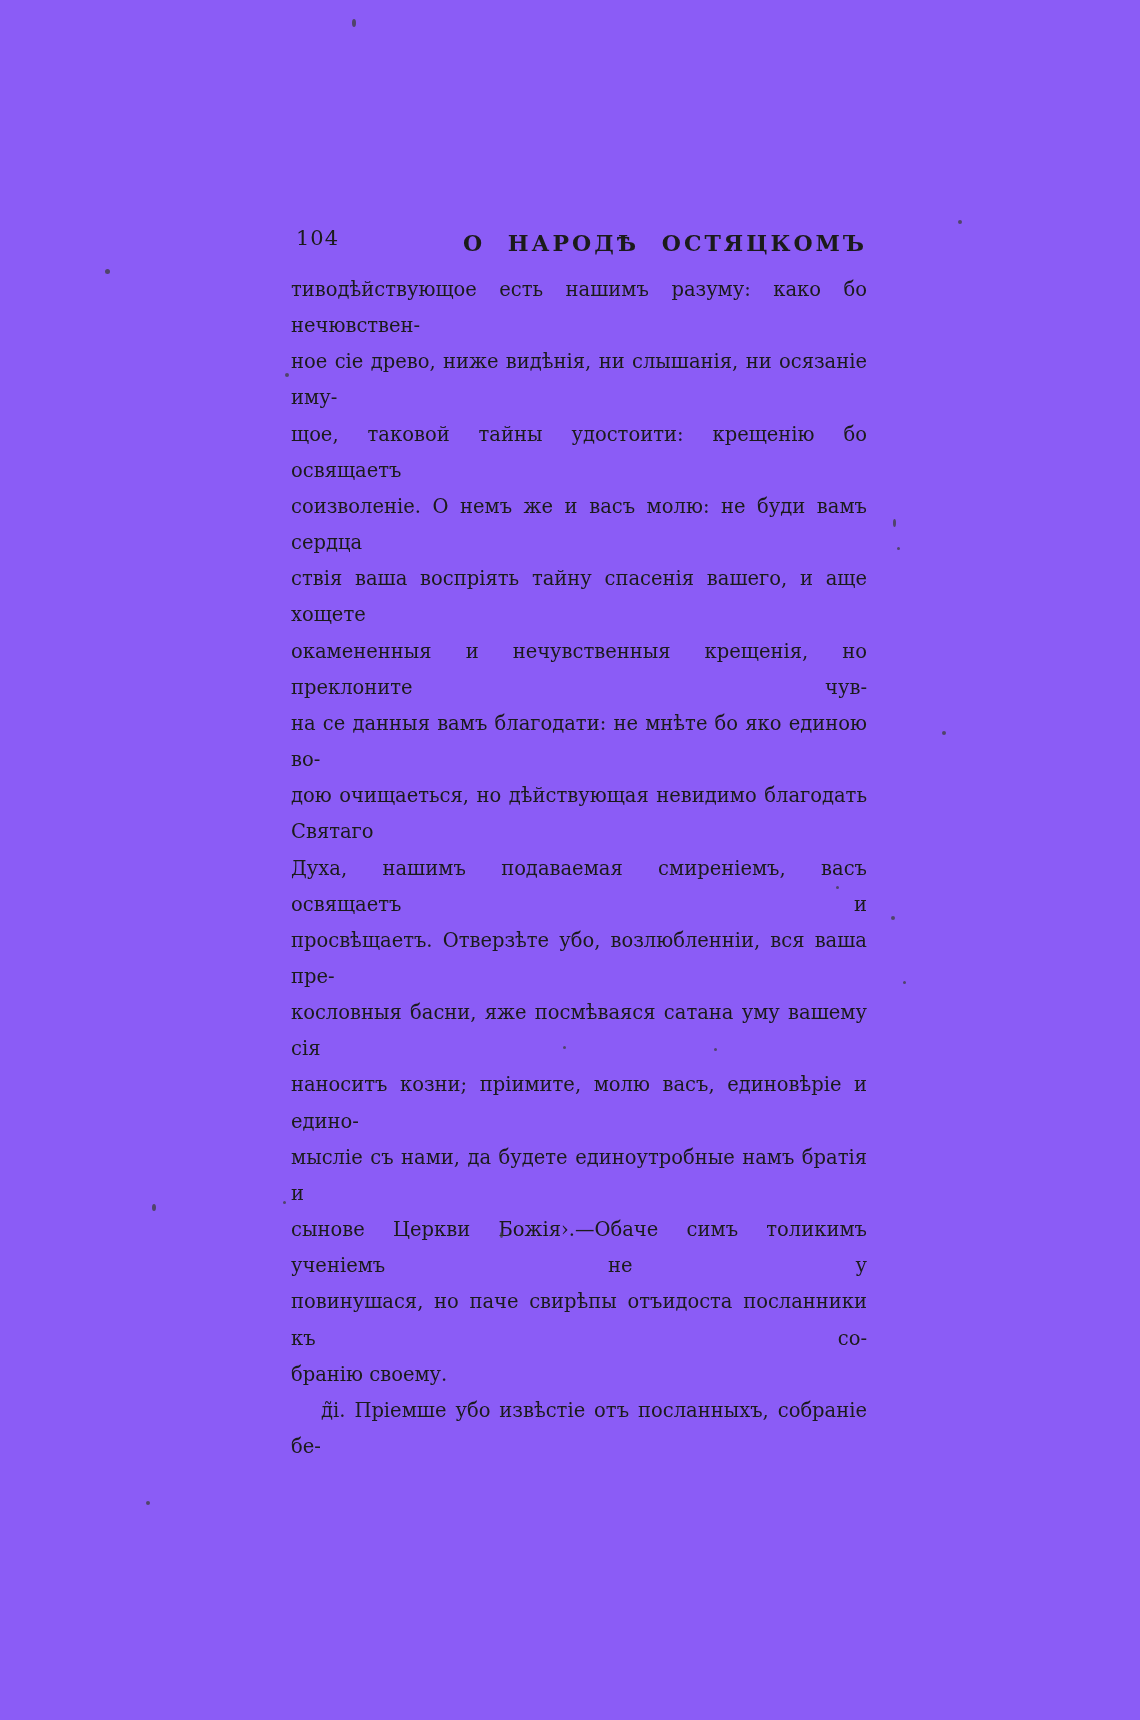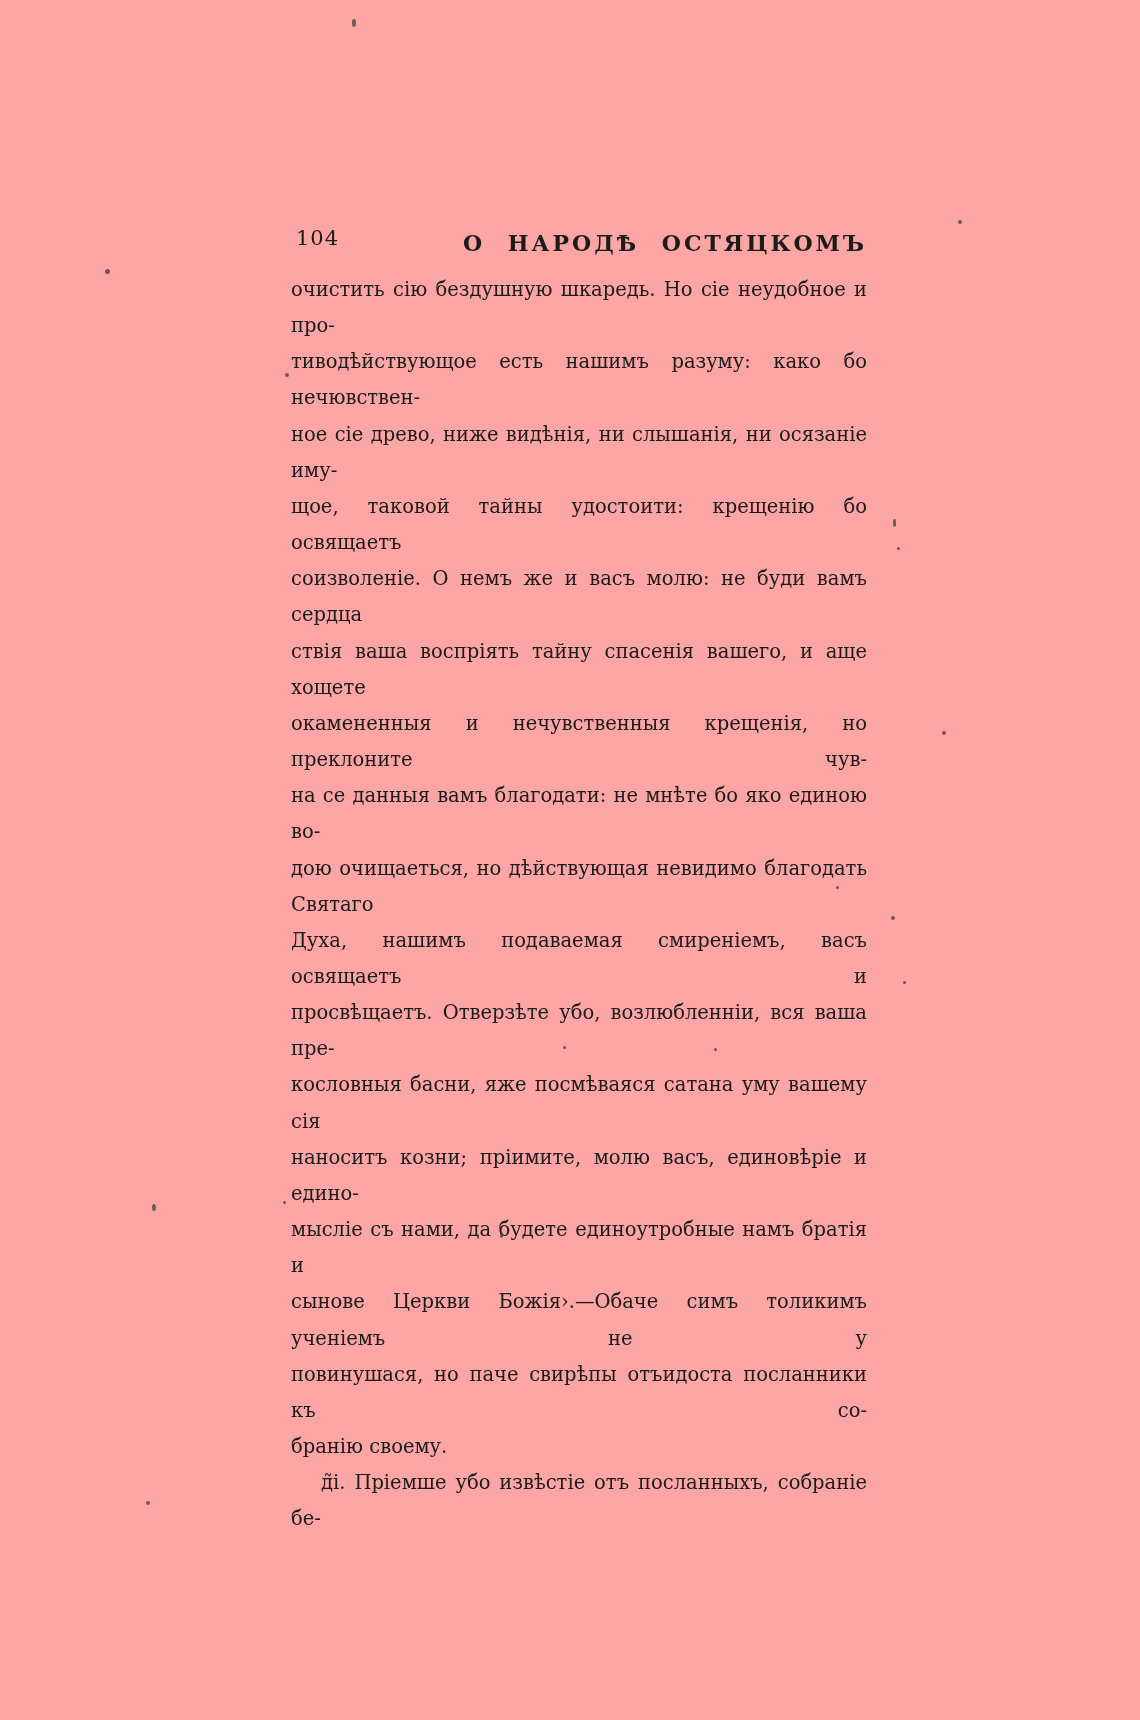--- a/index.html
+++ b/index.html
@@ -1,19 +1,19 @@
 <!DOCTYPE html>
 <html><head>
 <meta charset="utf-8">
 <style>
   html,body { margin:0; padding:0; }
   .page {
     position:relative;
     width:1140px; height:1720px;
-    background:#fca5a5;
+    background:#8b5cf6;
     font-family:"DejaVu Serif", serif;
     color:#1b1b1b;
     overflow:hidden;
   }
   .page-number {
     position:absolute; left:296px; top:226px;
     font-size:21px; letter-spacing:1px;
   }
   .running-title {
     position:absolute; left:291px; top:230px; width:576px;
@@ -38,21 +38,20 @@
     opacity:0.75;
   }
 </style>
 </head>
 <body>
 
 <div class="page">
   <div class="page-number">104</div>
   <div class="running-title">О НАРОДѢ ОСТЯЦКОМЪ</div>
   <div class="body-text">
-      <div class="line just">очистить сію бездушную шкаредь. Но сіе неудобное и про-</div>
       <div class="line just">тиводѣйствующое есть нашимъ разуму: како бо нечювствен-</div>
       <div class="line just">ное сіе древо, ниже видѣнія, ни слышанія, ни осязаніе иму-</div>
       <div class="line just">щое, таковой тайны удостоити: крещенію бо освящаетъ</div>
       <div class="line just">соизволеніе. О немъ же и васъ молю: не буди вамъ сердца</div>
       <div class="line just">ствія ваша воспріять тайну спасенія вашего, и аще хощете</div>
       <div class="line just">окамененныя и нечувственныя крещенія, но преклоните чув-</div>
       <div class="line just">на се данныя вамъ благодати: не мнѣте бо яко единою во-</div>
       <div class="line just">дою очищаеться, но дѣйствующая невидимо благодать Святаго</div>
       <div class="line just">Духа, нашимъ подаваемая смиреніемъ, васъ освящаетъ и</div>
       <div class="line just">просвѣщаетъ. Отверзѣте убо, возлюбленніи, вся ваша пре-</div>

